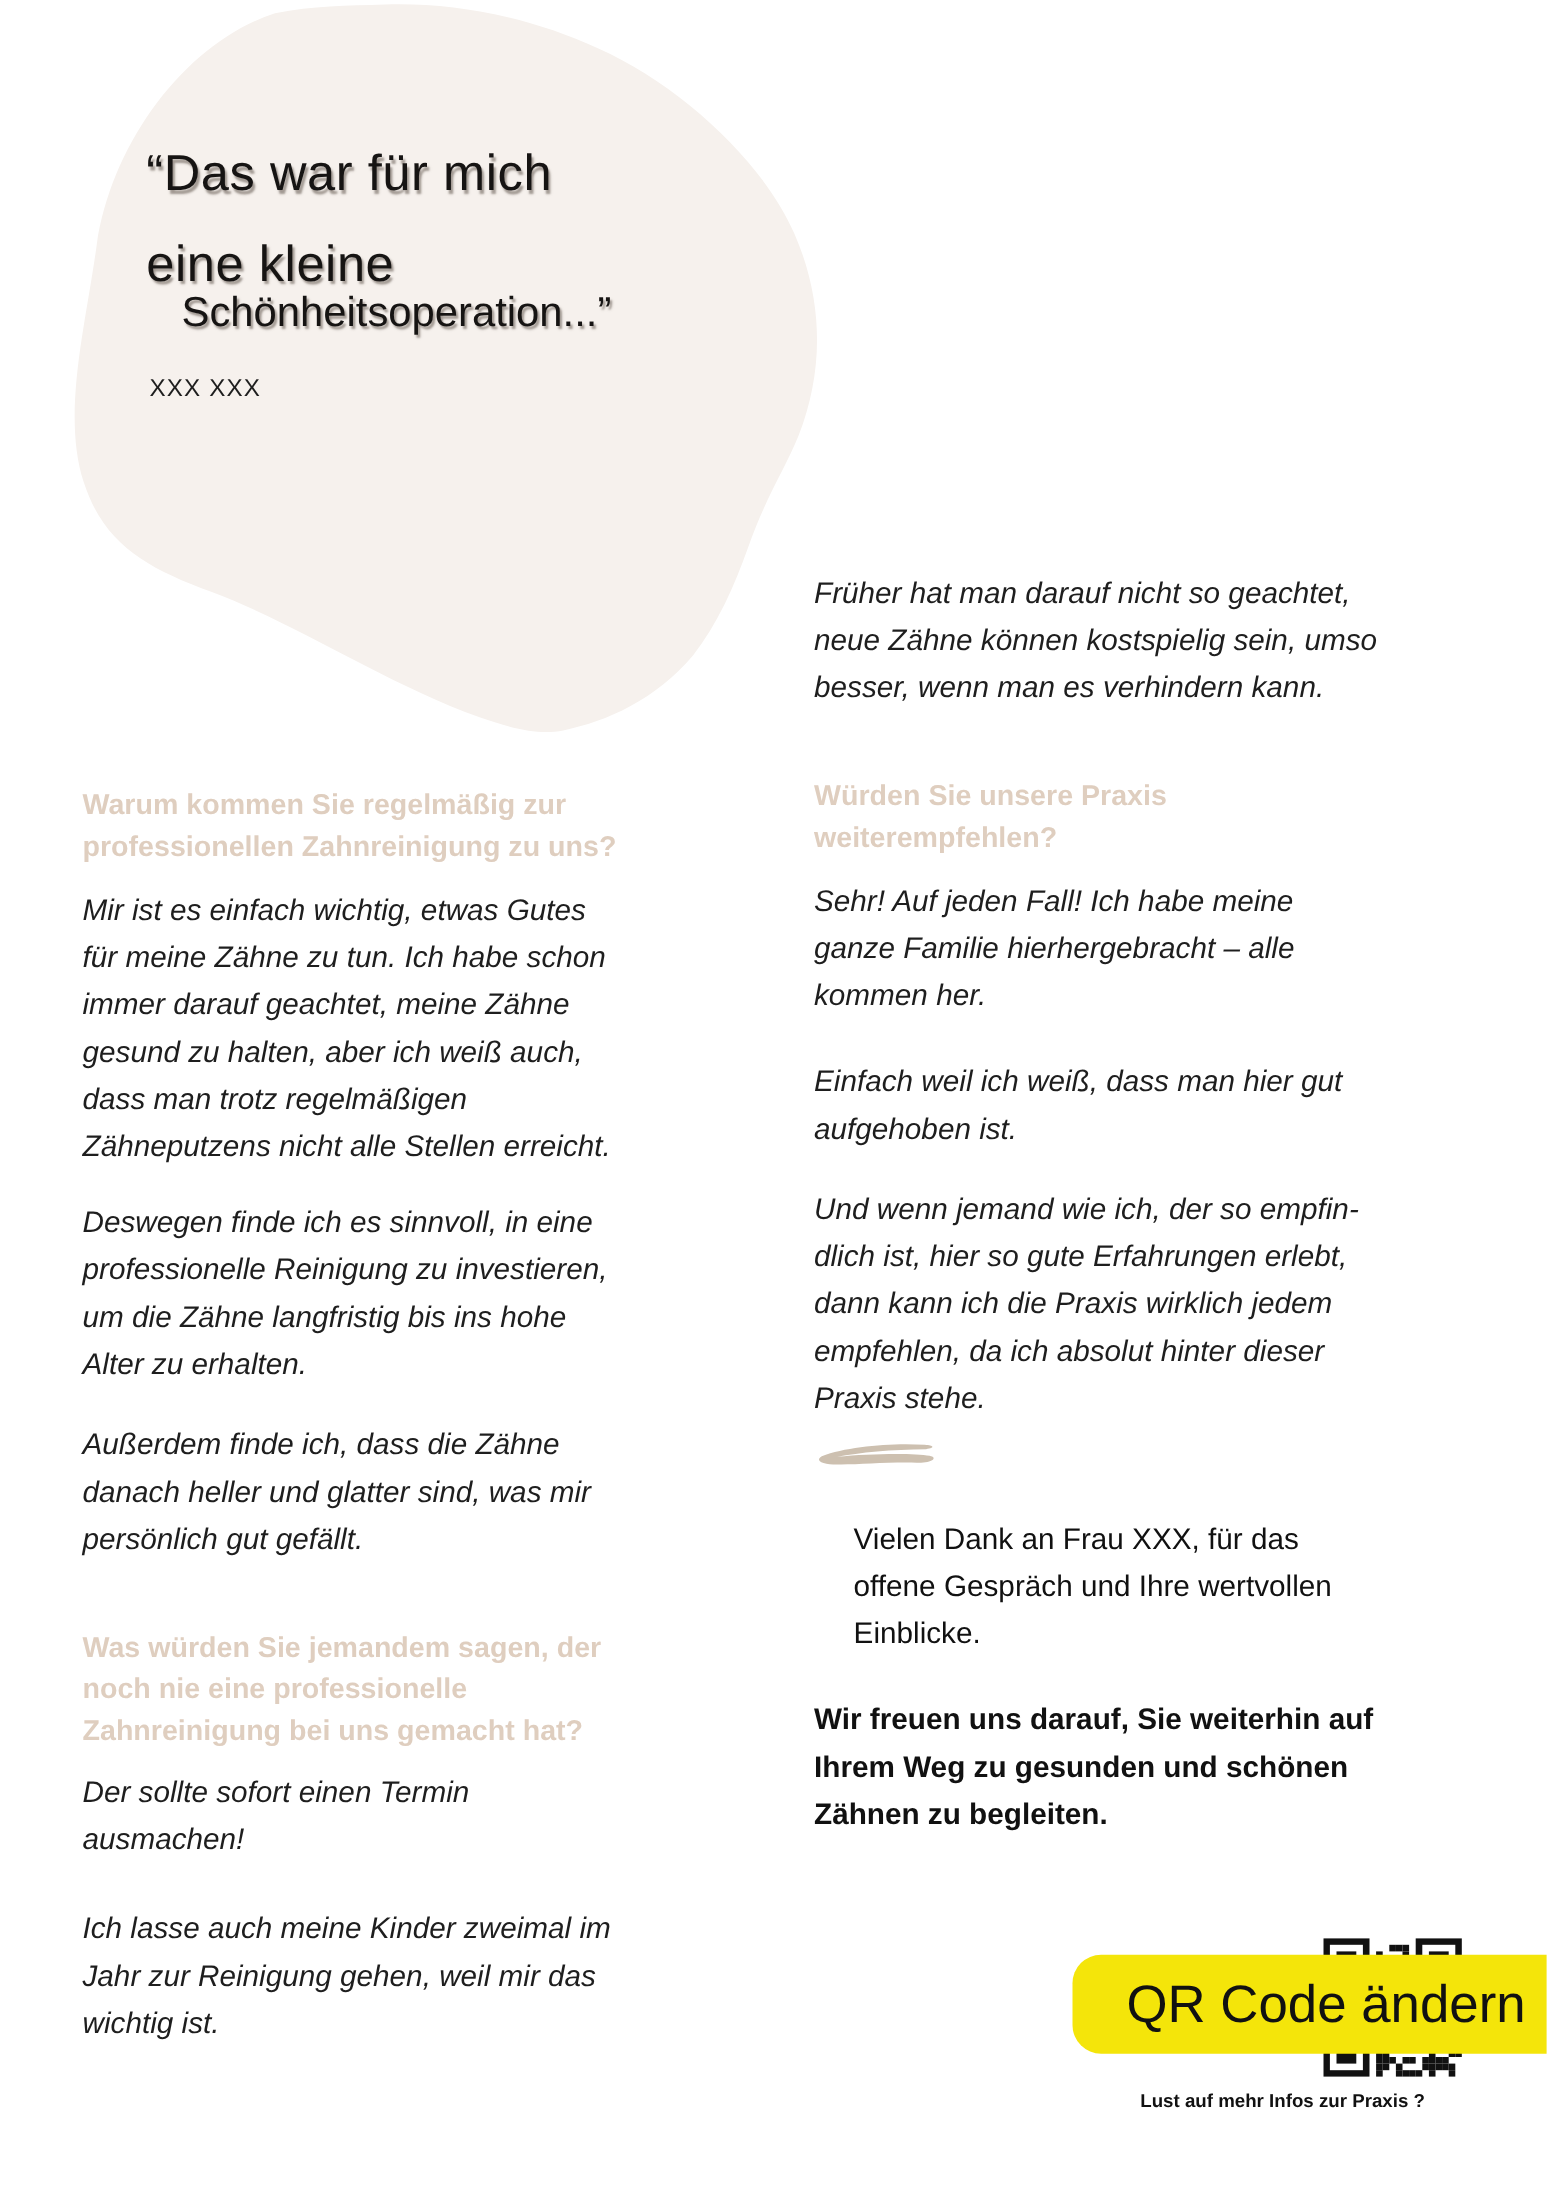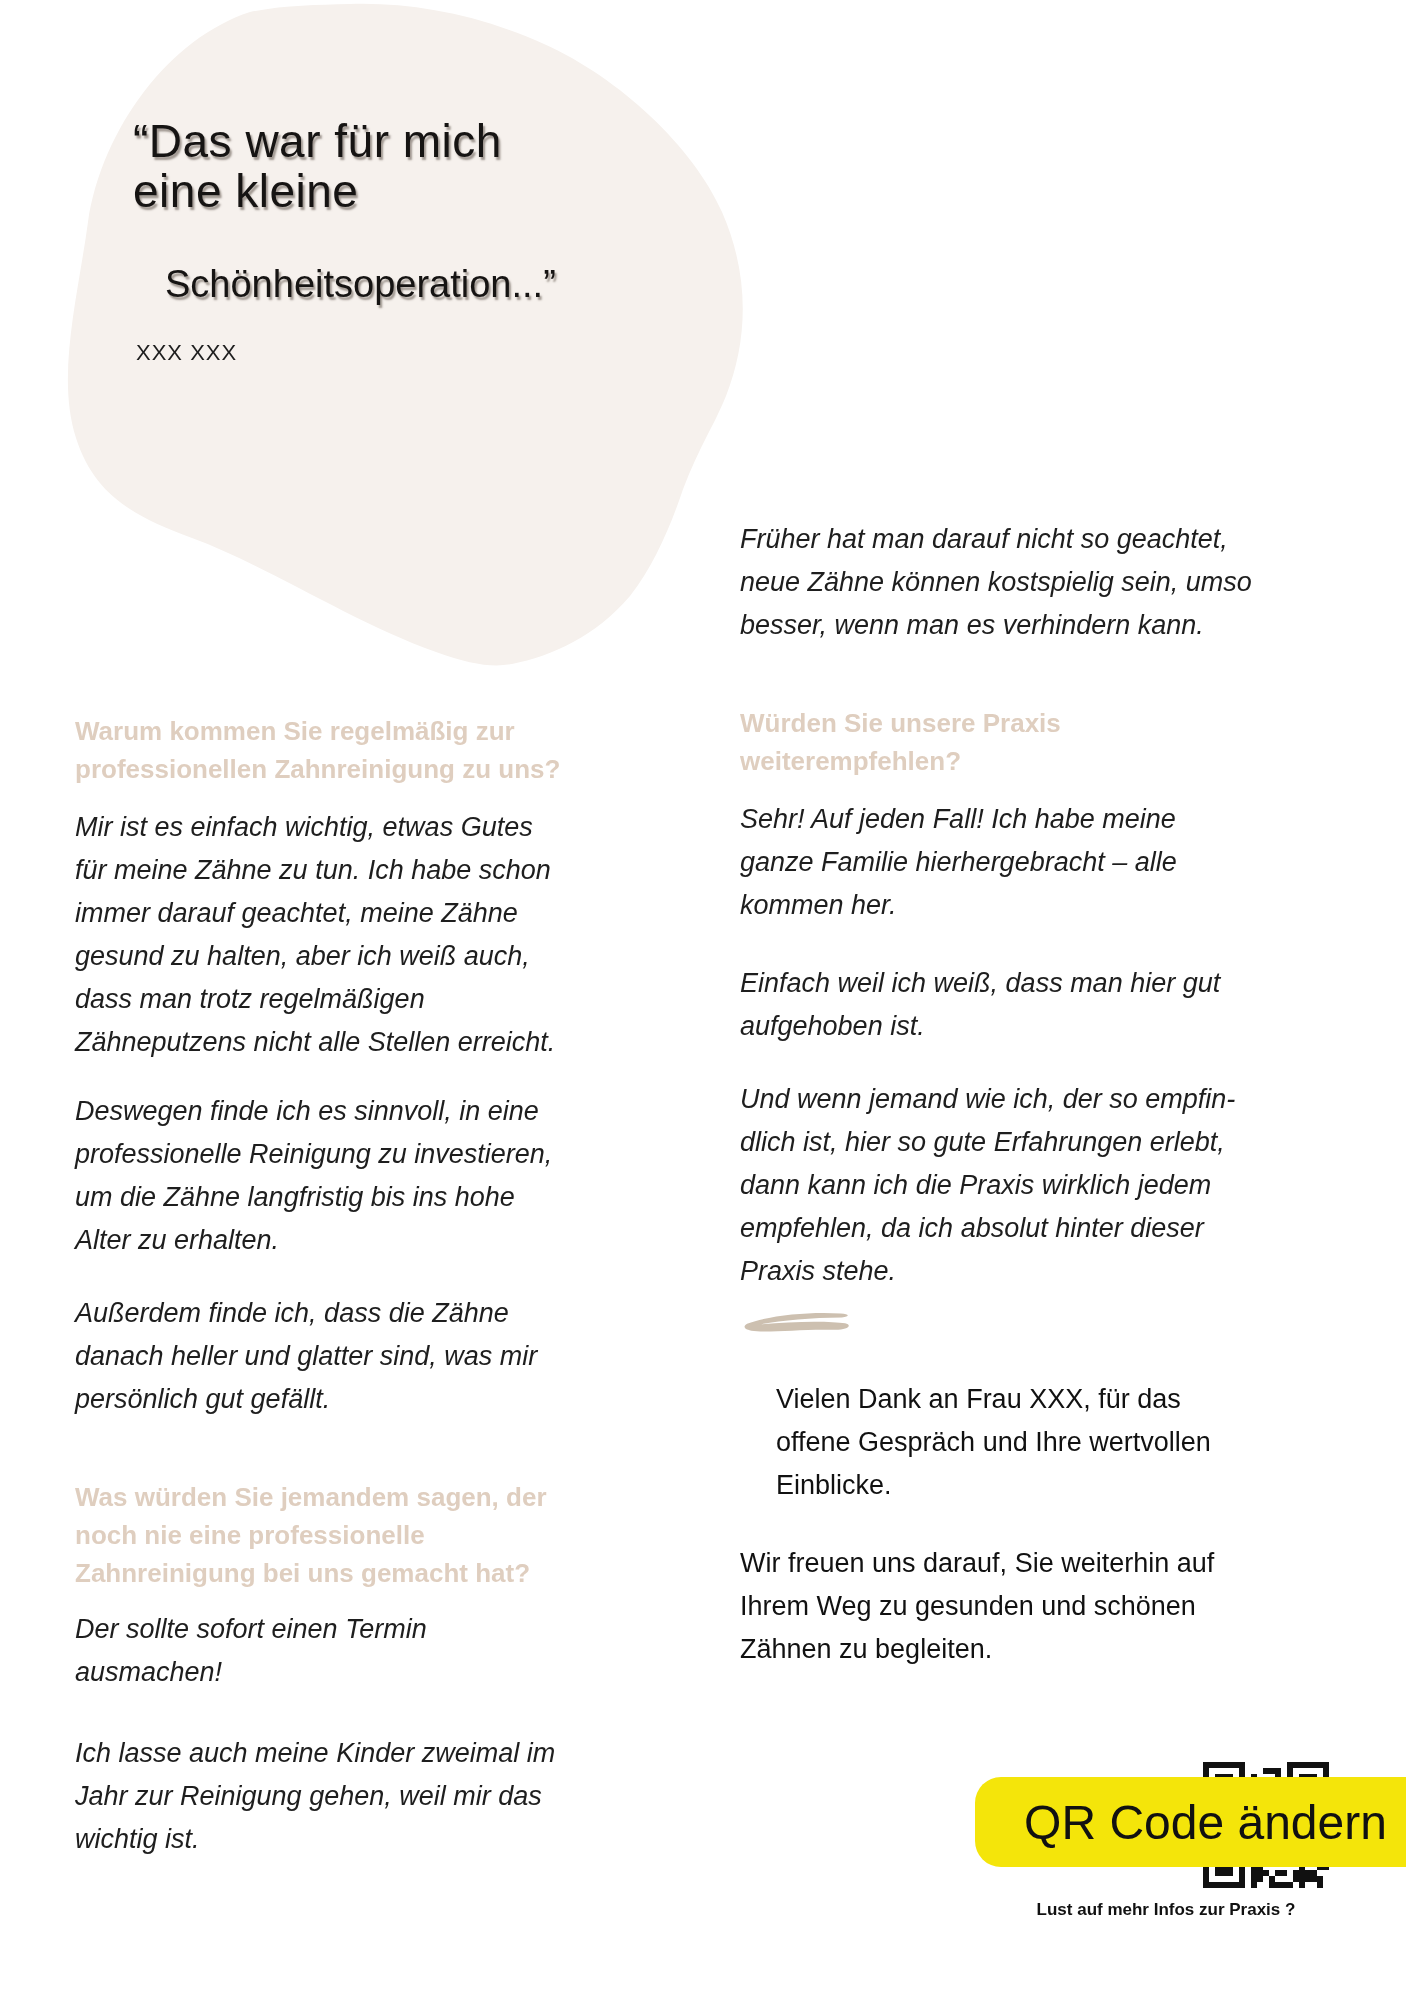--- a/index.html
+++ b/index.html
@@ -6,21 +6,21 @@
   body{
     width:1406px;height:2000px;position:relative;overflow:hidden;
     background:#ffffff;
     font-family:"Liberation Sans", sans-serif;
   }
   .blob{position:absolute;left:0;top:0;width:1406px;height:2000px;pointer-events:none;}
 
   
   .quote-large{
     position:absolute;left:133px;top:116px;width:480px;
-    font-size:46px;line-height:50px;color:#161413;letter-spacing:.5px;
+    font-size:46px;line-height:82px;color:#161413;letter-spacing:.5px;
     white-space:pre-line;
     text-shadow:2px 3px 2px rgba(90,78,70,.55);
   }
   .quote-small{
     position:absolute;left:133px;top:260px;width:500px;
     font-size:38px;line-height:48px;color:#161413;
     white-space:pre-line;
     text-shadow:2px 3px 2px rgba(90,78,70,.55);
     margin-left:32px;
   }
@@ -35,21 +35,21 @@
     font-weight:700;font-size:26px;line-height:38px;
     color:#dfcebf;white-space:pre-line;margin-top:26px;
   }
   .a{
     position:absolute;left:75px;width:580px;
     font-style:italic;font-size:27px;line-height:43px;
     color:#1e1e1e;white-space:pre-line;
   }
   .rcol{left:740px;width:610px;}
   .plain{font-style:normal;color:#111111;margin-left:36px;}
-  .bold{font-style:normal;font-weight:400;color:#111111;}
+  .bold{font-style:normal;font-weight:700;color:#111111;}
 
   .brush{position:absolute;left:741px;top:1306px;transform:rotate(-2deg);}
 
   
   .qr-svg{position:absolute;left:1203px;top:1762px;z-index:1;}
   .qr-btn{
     position:absolute;left:975px;top:1777px;width:461px;height:90px;z-index:2;
     background:#f4e50a;border-radius:26px;border:none;
     display:flex;align-items:center;justify-content:center;
     font-family:"Liberation Sans", sans-serif;

